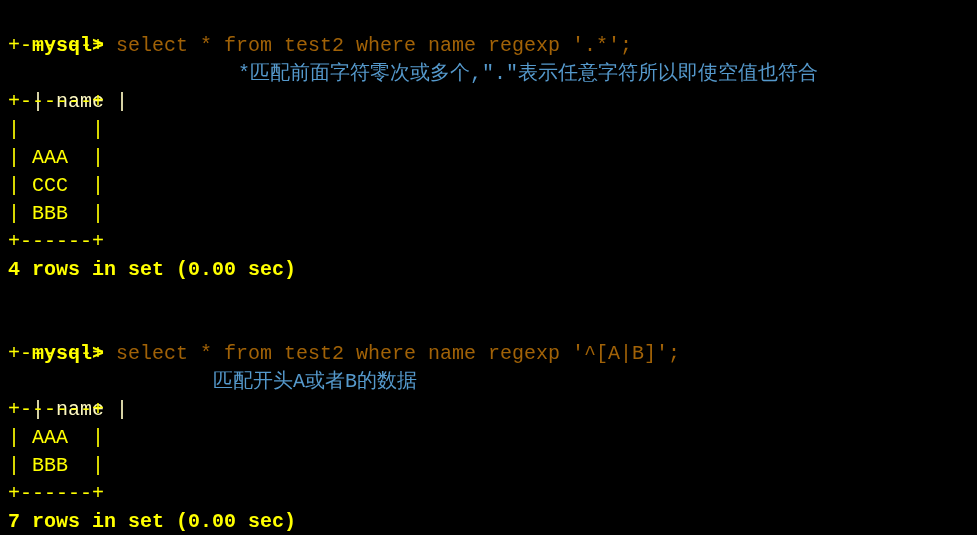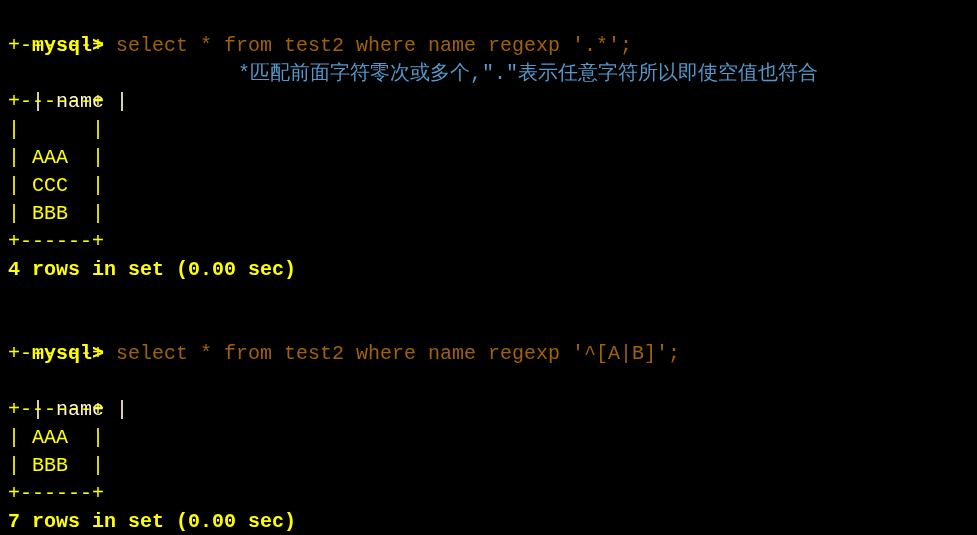--- a/index.html
+++ b/index.html
@@ -81,18 +81,19 @@
 <div class="line data-row">| BBB  |</div>
 <div class="line divider">+------+</div>
 <div class="line result-line">4 rows in set (0.00 sec)</div>
 <div class="blank-line"></div>
 <div class="line">
   <span class="prompt">mysql&gt; </span><span class="query">select * from test2 where name regexp '^[A|B]';</span>
 </div>
 <div class="line divider">+------+</div>
 <div class="line">
   <span class="header-row">| name |</span>
+  <span class="annotation annotation2">匹配开头A或者B的数据</span>
 </div>
 <div class="line divider">+------+</div>
 <div class="line data-row">| AAA  |</div>
 <div class="line data-row">| BBB  |</div>
 <div class="line divider">+------+</div>
 <div class="line result-line">7 rows in set (0.00 sec)</div>
 
 </body></html>

